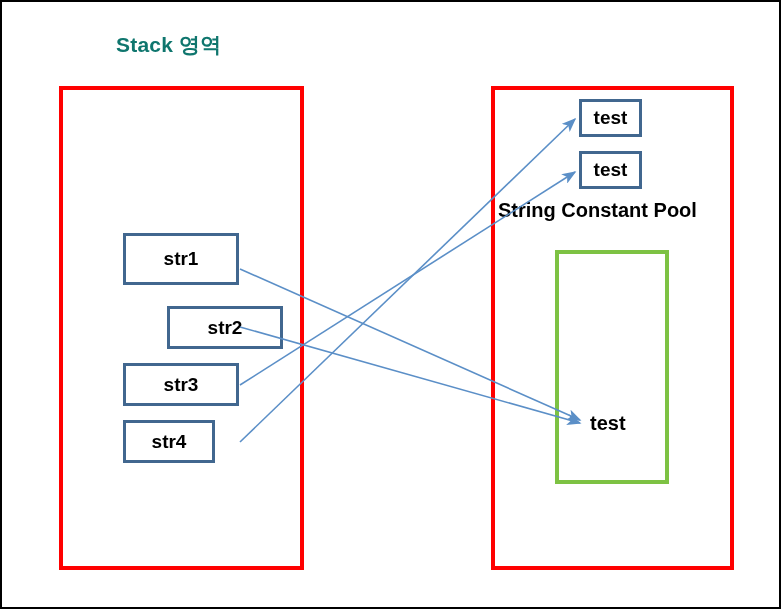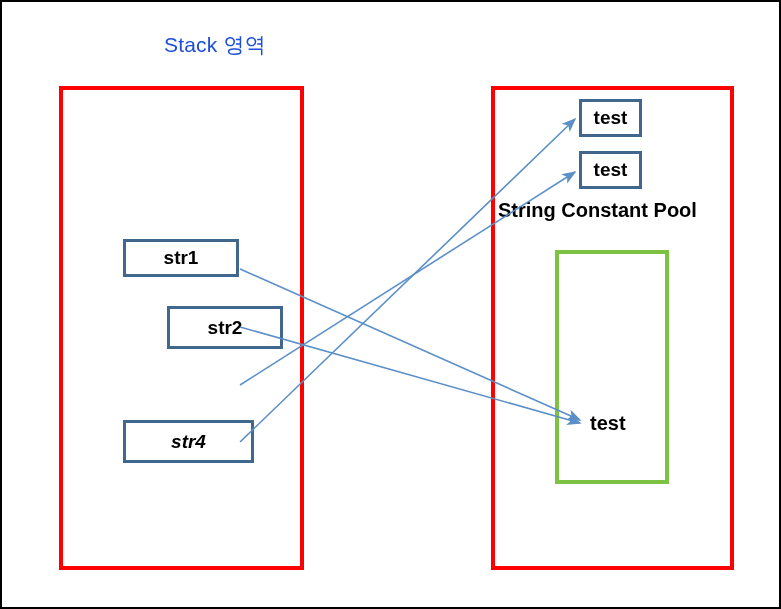--- a/index.html
+++ b/index.html
@@ -16,25 +16,24 @@
     height: 609px;
     background: #ffffff;
     border: 2px solid #000000;
     box-sizing: border-box;
     overflow: hidden;
   }
   
   .region-title {
     position: absolute;
     font-size: 21px;
-    font-weight: normal;
-    color: #1d4ed8;
+    font-weight: bold;
+    color: #0f766e;
     white-space: nowrap;
     letter-spacing: 0.2px;
-    margin-left: 48px;
   }
   #stack-title { left: 114px; top: 29px; }
   #heap-title  { left: 556px; top: 29px; }
 
   
   .region-box {
     position: absolute;
     border: 4px solid #FF0000;
     background: transparent;
     box-sizing: border-box;
@@ -48,24 +47,24 @@
     border: 3px solid #41678F;
     background: #ffffff;
     box-sizing: border-box;
     display: flex;
     align-items: center;
     justify-content: center;
     font-size: 19px;
     font-weight: bold;
     color: #000000;
   }
-  #str1 { left: 121px; top: 237px; width: 116px; height: 38px; }
+  #str1 { left: 121px; top: 231px; width: 116px; height: 52px; }
   #str2 { left: 121px; top: 304px; width: 116px; height: 43px; margin-left: 44px; }
   #str3 { left: 121px; top: 361px; width: 116px; height: 43px; }
-  #str4 { left: 121px; top: 418px; width: 131px; height: 43px; font-style: italic; }
+  #str4 { left: 121px; top: 418px; width: 92px; height: 43px; }
 
   #heap-test-1 { left: 577px; top: 97px;  width: 63px; height: 38px; }
   #heap-test-2 { left: 577px; top: 149px; width: 63px; height: 38px; }
 
   
   #pool-label {
     position: absolute;
     left: 496px;
     top: 197px;
     font-size: 20px;
@@ -113,20 +112,21 @@
 
 
   <div class="region-box" id="stack-region"></div>
 
   <div class="region-box" id="heap-region"></div>
 
   <div class="var-box" id="str1">str1</div>
 
   <div class="var-box" id="str2">str2</div>
 
+  <div class="var-box" id="str3">str3</div>
 
   <div class="var-box" id="str4">str4</div>
 
   <div class="var-box" id="heap-test-1">test</div>
 
   <div class="var-box" id="heap-test-2">test</div>
 
   <div id="pool-label">String Constant Pool</div>
 
   <div id="pool-box"></div>

